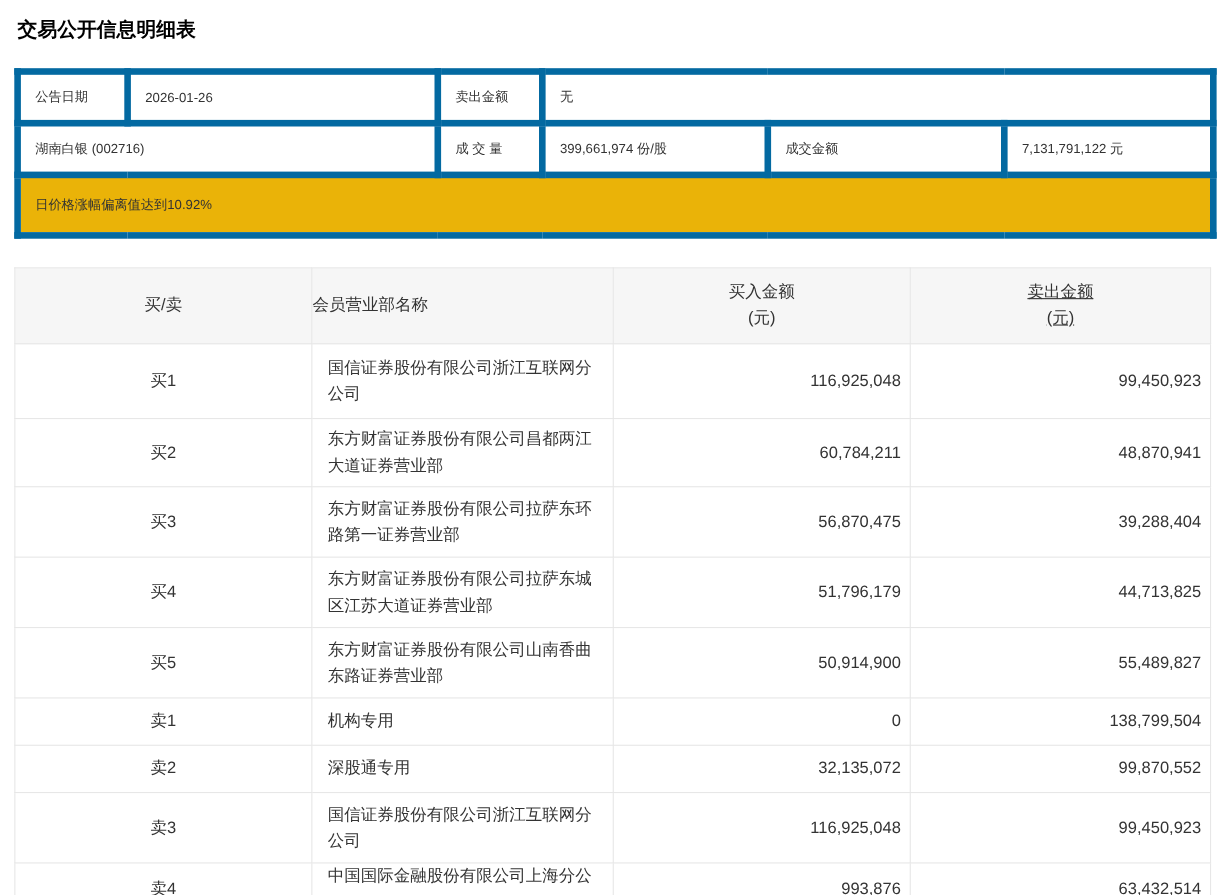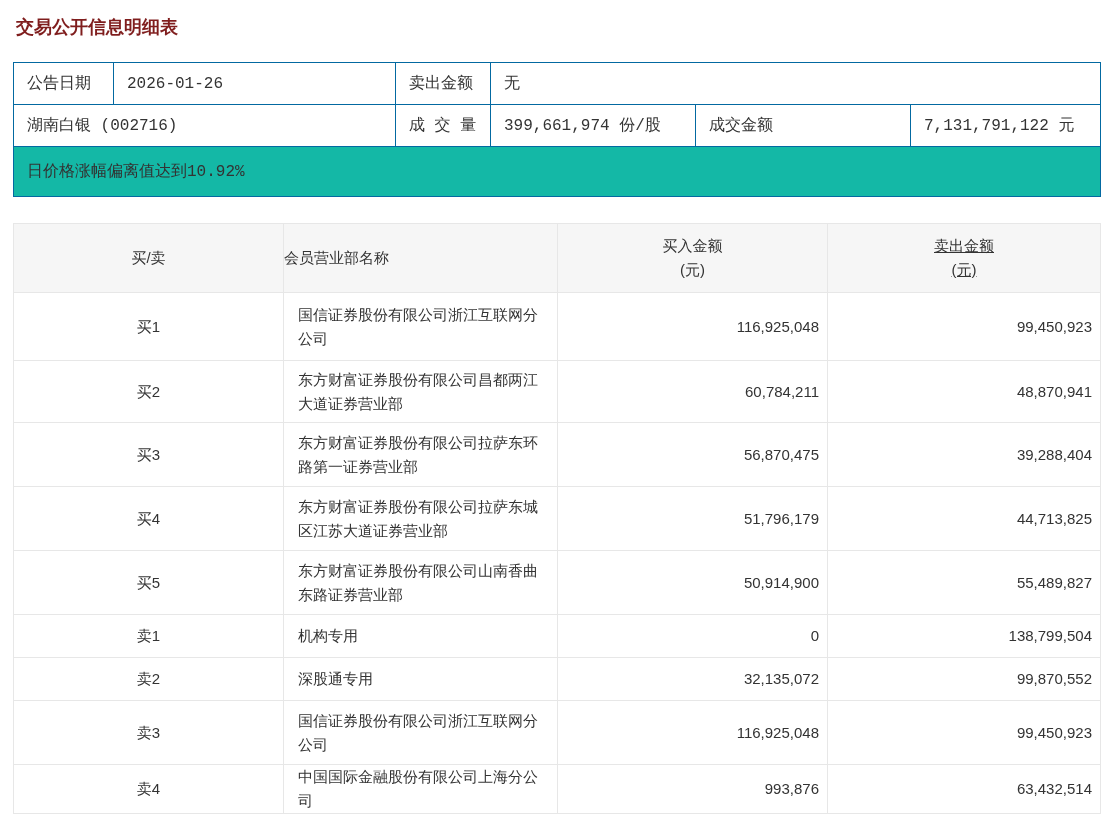--- a/index.html
+++ b/index.html
@@ -13,43 +13,42 @@
     height: 814px;
     background: #ffffff;
     overflow: hidden;
   }
   .page-title {
     margin: 0;
     padding: 15px 0 0 16px;
     font-size: 18px;
     line-height: 24px;
     font-weight: bold;
-    color: #7f1d1d;
+    color: #000000;
   }
   table {
     border-collapse: collapse;
     table-layout: fixed;
     margin-left: 13px;
     width: 1087px;
     color: #333333;
   }
   
   .info-table { margin-top: 23px; }
   .info-table td {
-    border: 1px solid #0369a1;
+    border: 6px solid #0369a1;
     height: 41px;
-    font-size: 16px;
+    font-size: 12px;
     padding: 0 6px 0 13px;
     vertical-align: middle;
     white-space: nowrap;
     overflow: hidden;
-    font-family: Liberation Mono, monospace;
   }
   .info-table tr.note-row td {
-    background: #14b8a6;
+    background: #eab308;
     height: 49px;
   }
   
   .main-table { margin-top: 26px; }
   .main-table th {
     background: #f6f6f6;
     border: 1px solid #e7e7e7;
     font-size: 15px;
     font-weight: normal;
     color: #333333;

